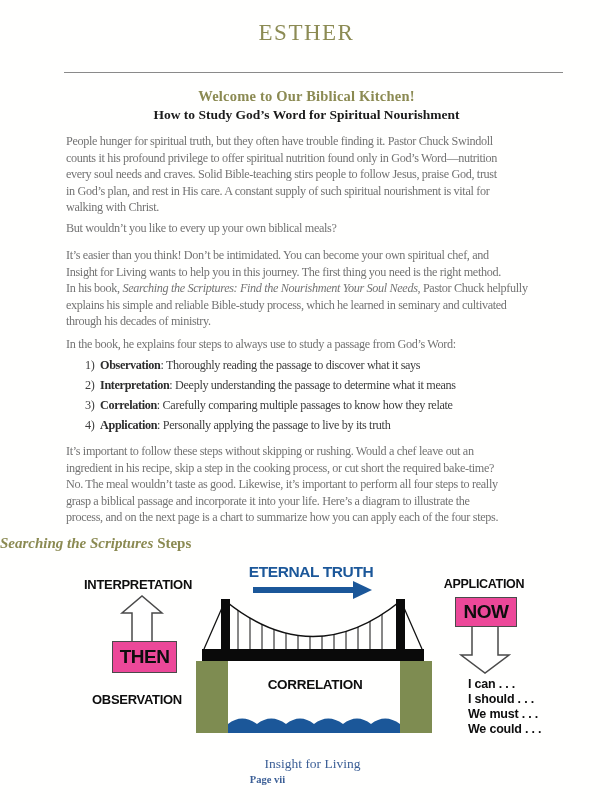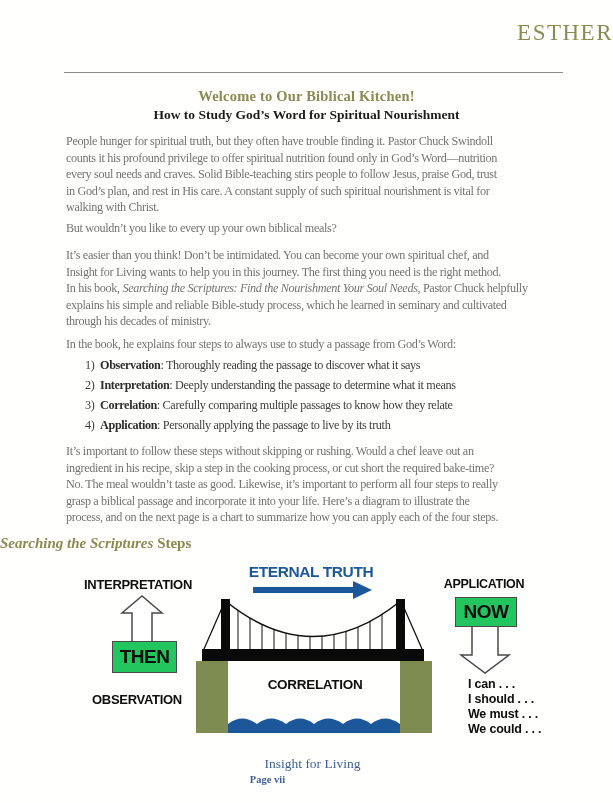--- a/index.html
+++ b/index.html
@@ -4,21 +4,21 @@
 <style>
   html,body { margin:0; padding:0; background:#ffffff; }
   .page {
     position:relative; width:613px; height:803px; background:#fffffe;
     font-family:"Liberation Serif", serif; overflow:hidden;
   }
   .abs { position:absolute; }
 
   
   .book-title {
-    top:20px; left:0; width:613px; text-align:right;
+    top:20px; left:0; width:613px; text-align:center;
     font-size:23px; letter-spacing:1.5px; color:#8c8b54; font-weight:400;
   }
   .rule { top:72px; left:64px; width:499px; height:1px; background:#8a8a8a; }
   .welcome-heading {
     top:88px; left:0; width:613px; text-align:center;
     font-size:14.5px; font-weight:700; color:#8b8a52; letter-spacing:0.2px;
   }
   .sub-heading {
     top:107px; left:0; width:613px; text-align:center;
     font-size:13.5px; font-weight:700; color:#1c1c1c;
@@ -56,21 +56,21 @@
     position:absolute; font-family:"Liberation Sans", sans-serif;
     font-weight:700; color:#0e0e0e; letter-spacing:-0.3px;
     text-align:center; font-size:13px; white-space:nowrap;
   }
   .lbl-eternal { top:5px; left:231px; width:160px; font-size:15.5px; color:#1b5799; letter-spacing:-0.4px; }
   .lbl-interpretation { top:19px; left:84px; width:106px; }
   .lbl-application { top:19px; left:441px; width:86px; font-size:12.5px; }
   .lbl-observation { top:134px; left:84px; width:106px; }
   .lbl-correlation { top:119px; left:264px; width:102px; font-size:13.5px; }
   .time-box {
-    position:absolute; background:#22c55e; border:1.5px solid #4a4a4a;
+    position:absolute; background:#ec4899; border:1.5px solid #4a4a4a;
     font-family:"Liberation Sans", sans-serif; font-weight:700; color:#0e0e0e;
     text-align:center; letter-spacing:-0.5px;
   }
   .then-box { left:112px; top:83px; width:63px; height:30px; line-height:30px; font-size:19px; }
   .now-box  { left:455px; top:39px; width:60px; height:28px; line-height:28px; font-size:19px; }
   .apply-phrases { position:absolute; top:119px; left:468px;
     font-family:"Liberation Sans", sans-serif; font-weight:700; font-size:12.5px;
     color:#0e0e0e; line-height:15px; letter-spacing:-0.2px; }
 
   

